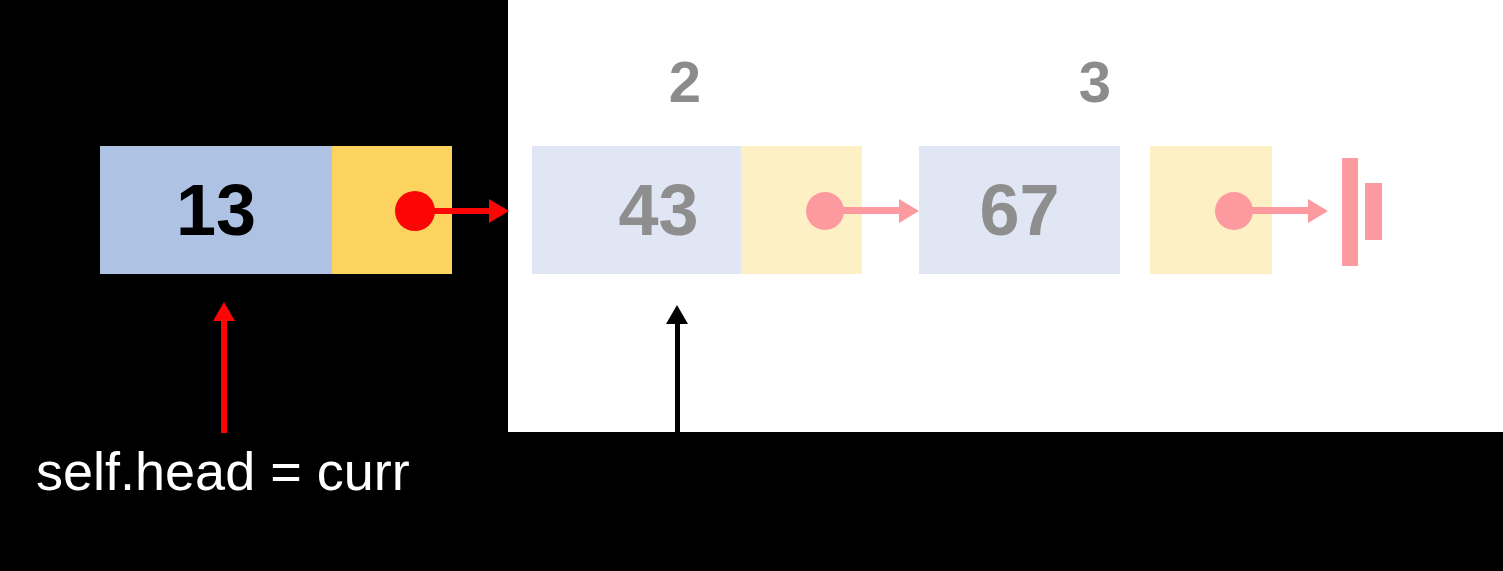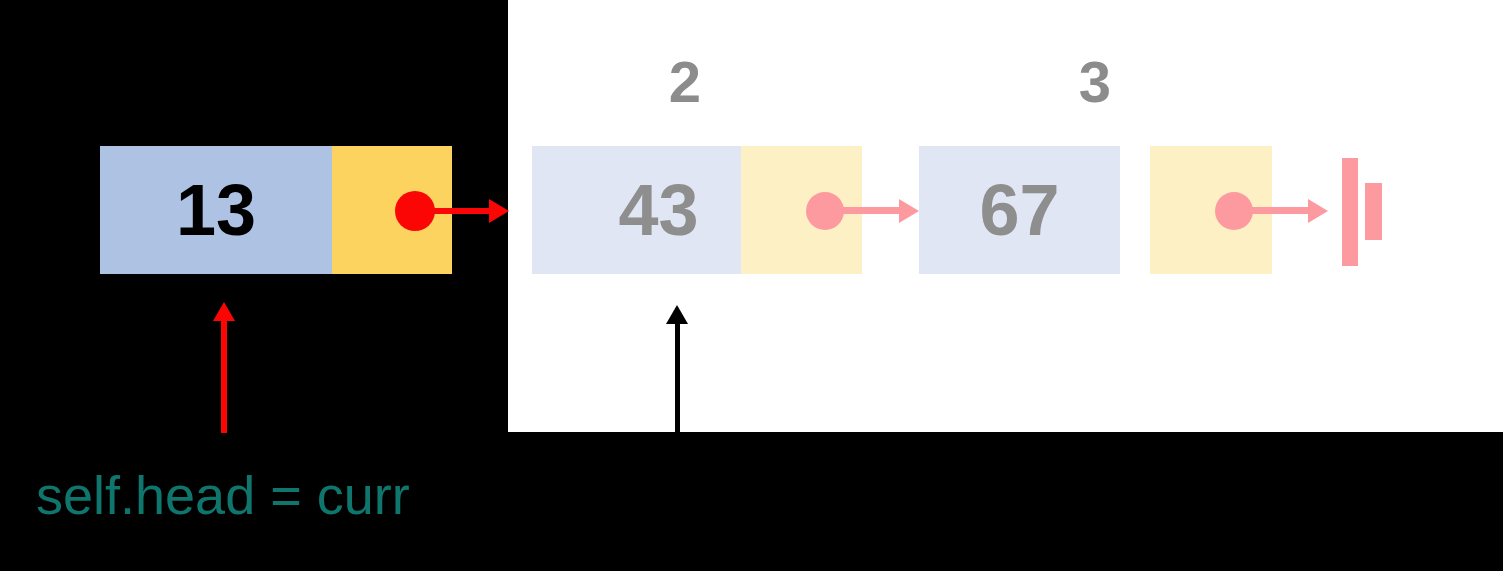--- a/index.html
+++ b/index.html
@@ -44,22 +44,22 @@
   .vhead-black{border-bottom:19px solid #000000;}
   
   .index-label{
     width:120px;height:60px;line-height:60px;text-align:center;
     font-size:58px;font-weight:700;color:#8c8c8c;
   }
   
   .null-bar{background:#fd9aa0;}
   
   #caption{
-    left:36px;top:460px;width:520px;height:70px;
-    color:#0f766e;font-size:54px;line-height:70px;white-space:nowrap;
+    left:36px;top:436px;width:520px;height:70px;
+    color:#ffffff;font-size:54px;line-height:70px;white-space:nowrap;
   }
 </style>
 </head>
 <body>
 
 <div id="canvas">
 
   <div class="abs" id="white-panel"></div>
 
   <div class="abs index-label" style="left:625px;top:52px;">2</div>

